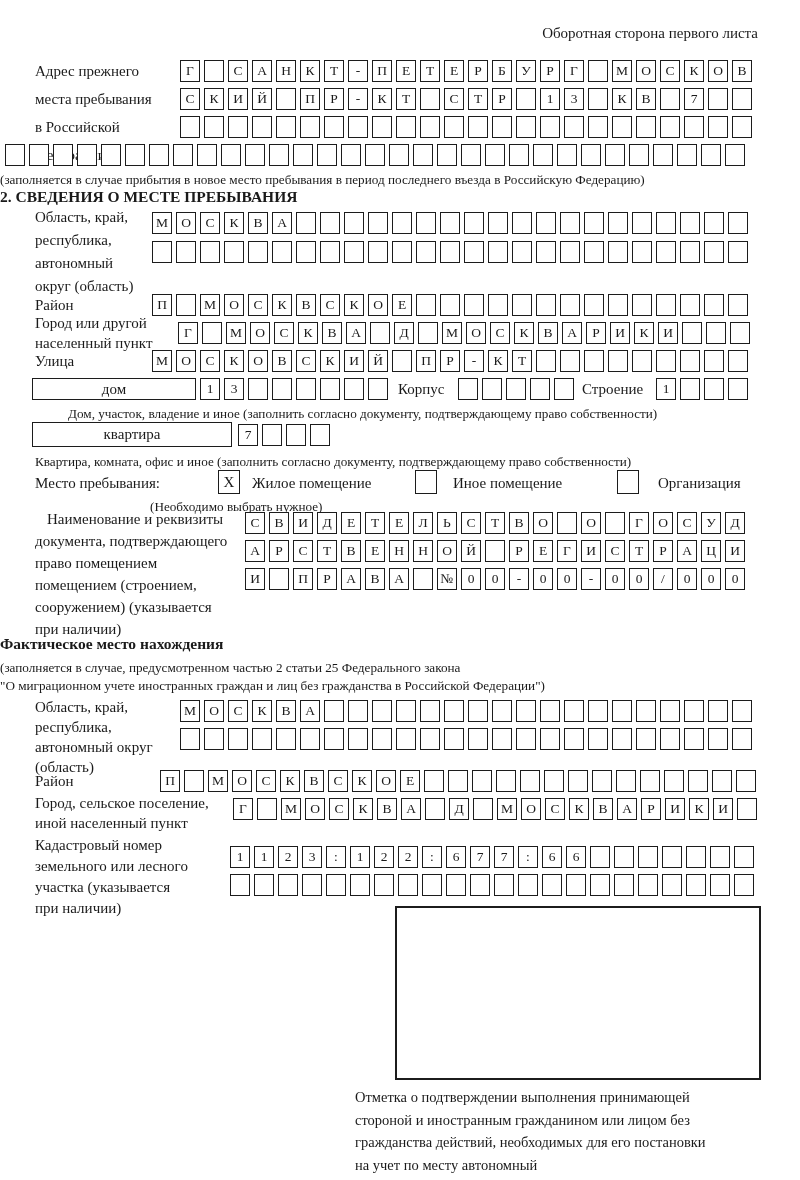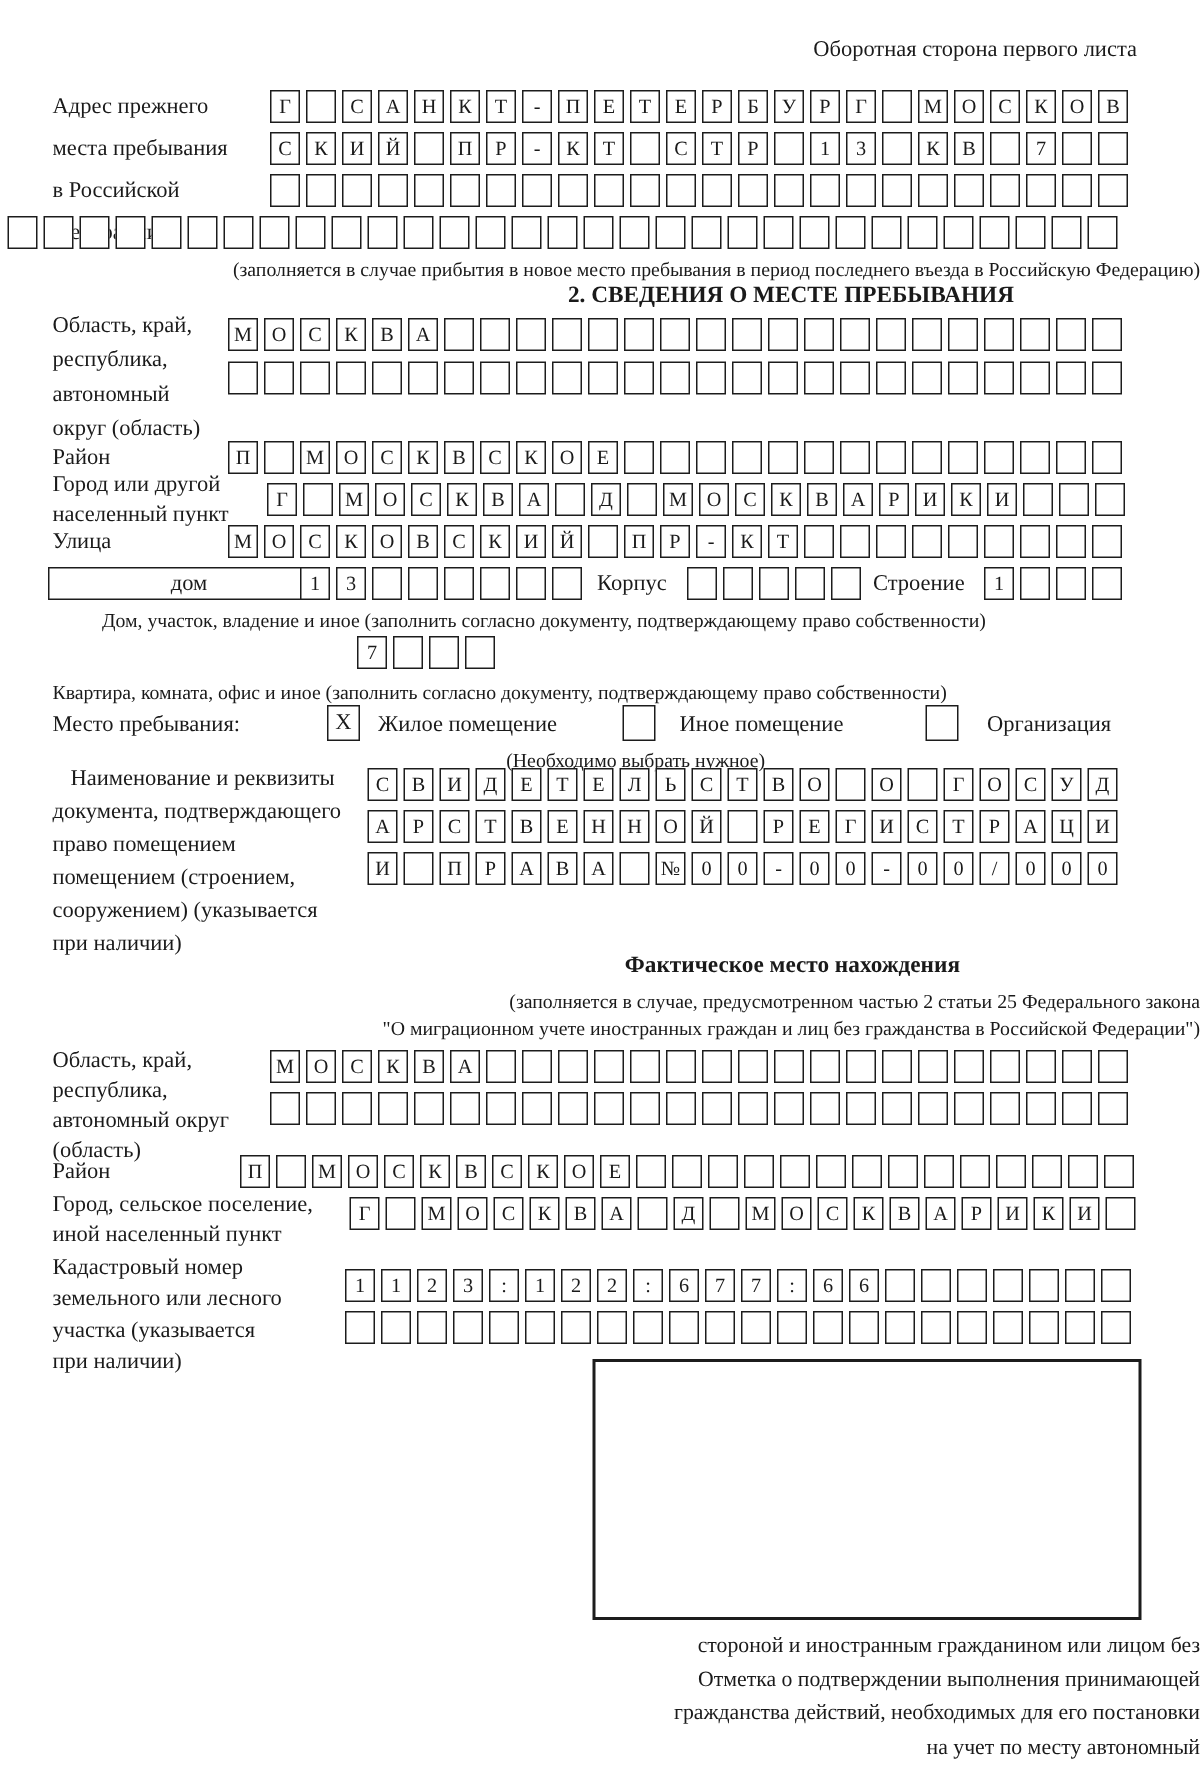--- a/index.html
+++ b/index.html
@@ -1,21 +1,21 @@
 <!DOCTYPE html>
 <html><head>
 <meta charset="utf-8">
 <style>
   html,body{margin:0;padding:0;background:#ffffff;}
   .page{position:relative;width:800px;height:1180px;background:#fff;
         font-family:"Liberation Serif","DejaVu Serif",serif;color:#1a1a1a;overflow:hidden;}
   .lbl{position:absolute;font-size:15px;white-space:nowrap;line-height:19px;}
   .small{font-size:13.2px;}
   .b{font-weight:bold;}
-  .center{text-align:right;}
+  .center{text-align:left;}
   .cellrow{position:absolute;display:flex;gap:4px;}
   .cell{width:20px;height:22px;box-sizing:border-box;border:1.6px solid #1c1c1c;
         display:flex;align-items:center;justify-content:center;
         font-size:13.5px;background:#fff;flex:0 0 auto;}
   .widebox{position:absolute;box-sizing:border-box;border:1.6px solid #1c1c1c;
         display:flex;align-items:center;justify-content:center;font-size:15px;background:#fff;}
   .chk{position:absolute;width:22px;height:24px;box-sizing:border-box;border:1.6px solid #1c1c1c;
         display:flex;align-items:center;justify-content:center;font-size:15px;background:#fff;}
   .stampbox{position:absolute;box-sizing:border-box;border:2px solid #1c1c1c;background:#fff;}
   .capline{line-height:22.5px;font-size:14.5px;}
@@ -41,28 +41,31 @@
   <div class="lbl" style="left:35px;top:254px;">автономный</div>
   <div class="lbl" style="left:35px;top:277px;">округ (область)</div>
 
   <div class="lbl" style="left:35px;top:296px;">Район</div>
 
   <div class="lbl" style="left:35px;top:314px;">Город или другой</div>
   <div class="lbl" style="left:35px;top:334px;">населенный пункт</div>
 
   <div class="lbl" style="left:35px;top:352px;">Улица</div>
 
-  <div class="widebox" style="left:32px;top:378px;width:188px;height:22px;">
+  <div class="widebox" style="left:32px;top:378px;width:164px;height:22px;">
     <span>дом</span>
   </div>
   <div class="lbl" style="left:398px;top:380px;">Корпус</div>
   <div class="lbl" style="left:582px;top:380px;">Строение</div>
 
   <div class="lbl small" style="left:35px;top:404px;margin-left:33px;">Дом, участок, владение и иное (заполнить согласно документу, подтверждающему право собственности)</div>
 
+  <div class="widebox" style="left:32px;top:422px;width:200px;height:25px;">
+    <span>квартира</span>
+  </div>
 
   <div class="lbl small" style="left:35px;top:452px;">Квартира, комната, офис и иное (заполнить согласно документу, подтверждающему право собственности)</div>
 
   <div class="lbl" style="left:35px;top:474px;">Место пребывания:</div>
   <div class="chk" style="left:218px;top:470px;">
     <span>X</span>
   </div>
   <div class="lbl" style="left:252px;top:474px;">Жилое помещение</div>
   <div class="chk" style="left:415px;top:470px;">
     <span></span>
@@ -96,22 +99,22 @@
   <div class="lbl" style="left:35px;top:794px;">Город, сельское поселение,</div>
   <div class="lbl" style="left:35px;top:814px;">иной населенный пункт</div>
 
   <div class="lbl" style="left:35px;top:836px;">Кадастровый номер</div>
   <div class="lbl" style="left:35px;top:857px;">земельного или лесного</div>
   <div class="lbl" style="left:35px;top:878px;">участка (указывается</div>
   <div class="lbl" style="left:35px;top:899px;">при наличии)</div>
 
   <div class="stampbox" style="left:395px;top:906px;width:366px;height:174px;"></div>
   <div class="lbl center" style="left:355px;top:1086px;width:445px;white-space:normal;">
+    <div class="capline">Отметка о подтверждении выполнения принимающей</div>
     <div class="capline">стороной и иностранным гражданином или лицом без</div>
-    <div class="capline">Отметка о подтверждении выполнения принимающей</div>
     <div class="capline">гражданства действий, необходимых для его постановки</div>
     <div class="capline">на учет по месту автономный</div>
   </div>
 
   <div>
       <div class="cellrow" style="left: 180px; top: 60px;">
         <span class="cell">Г</span>
         <span class="cell"></span>
         <span class="cell">С</span>
         <span class="cell">А</span>

